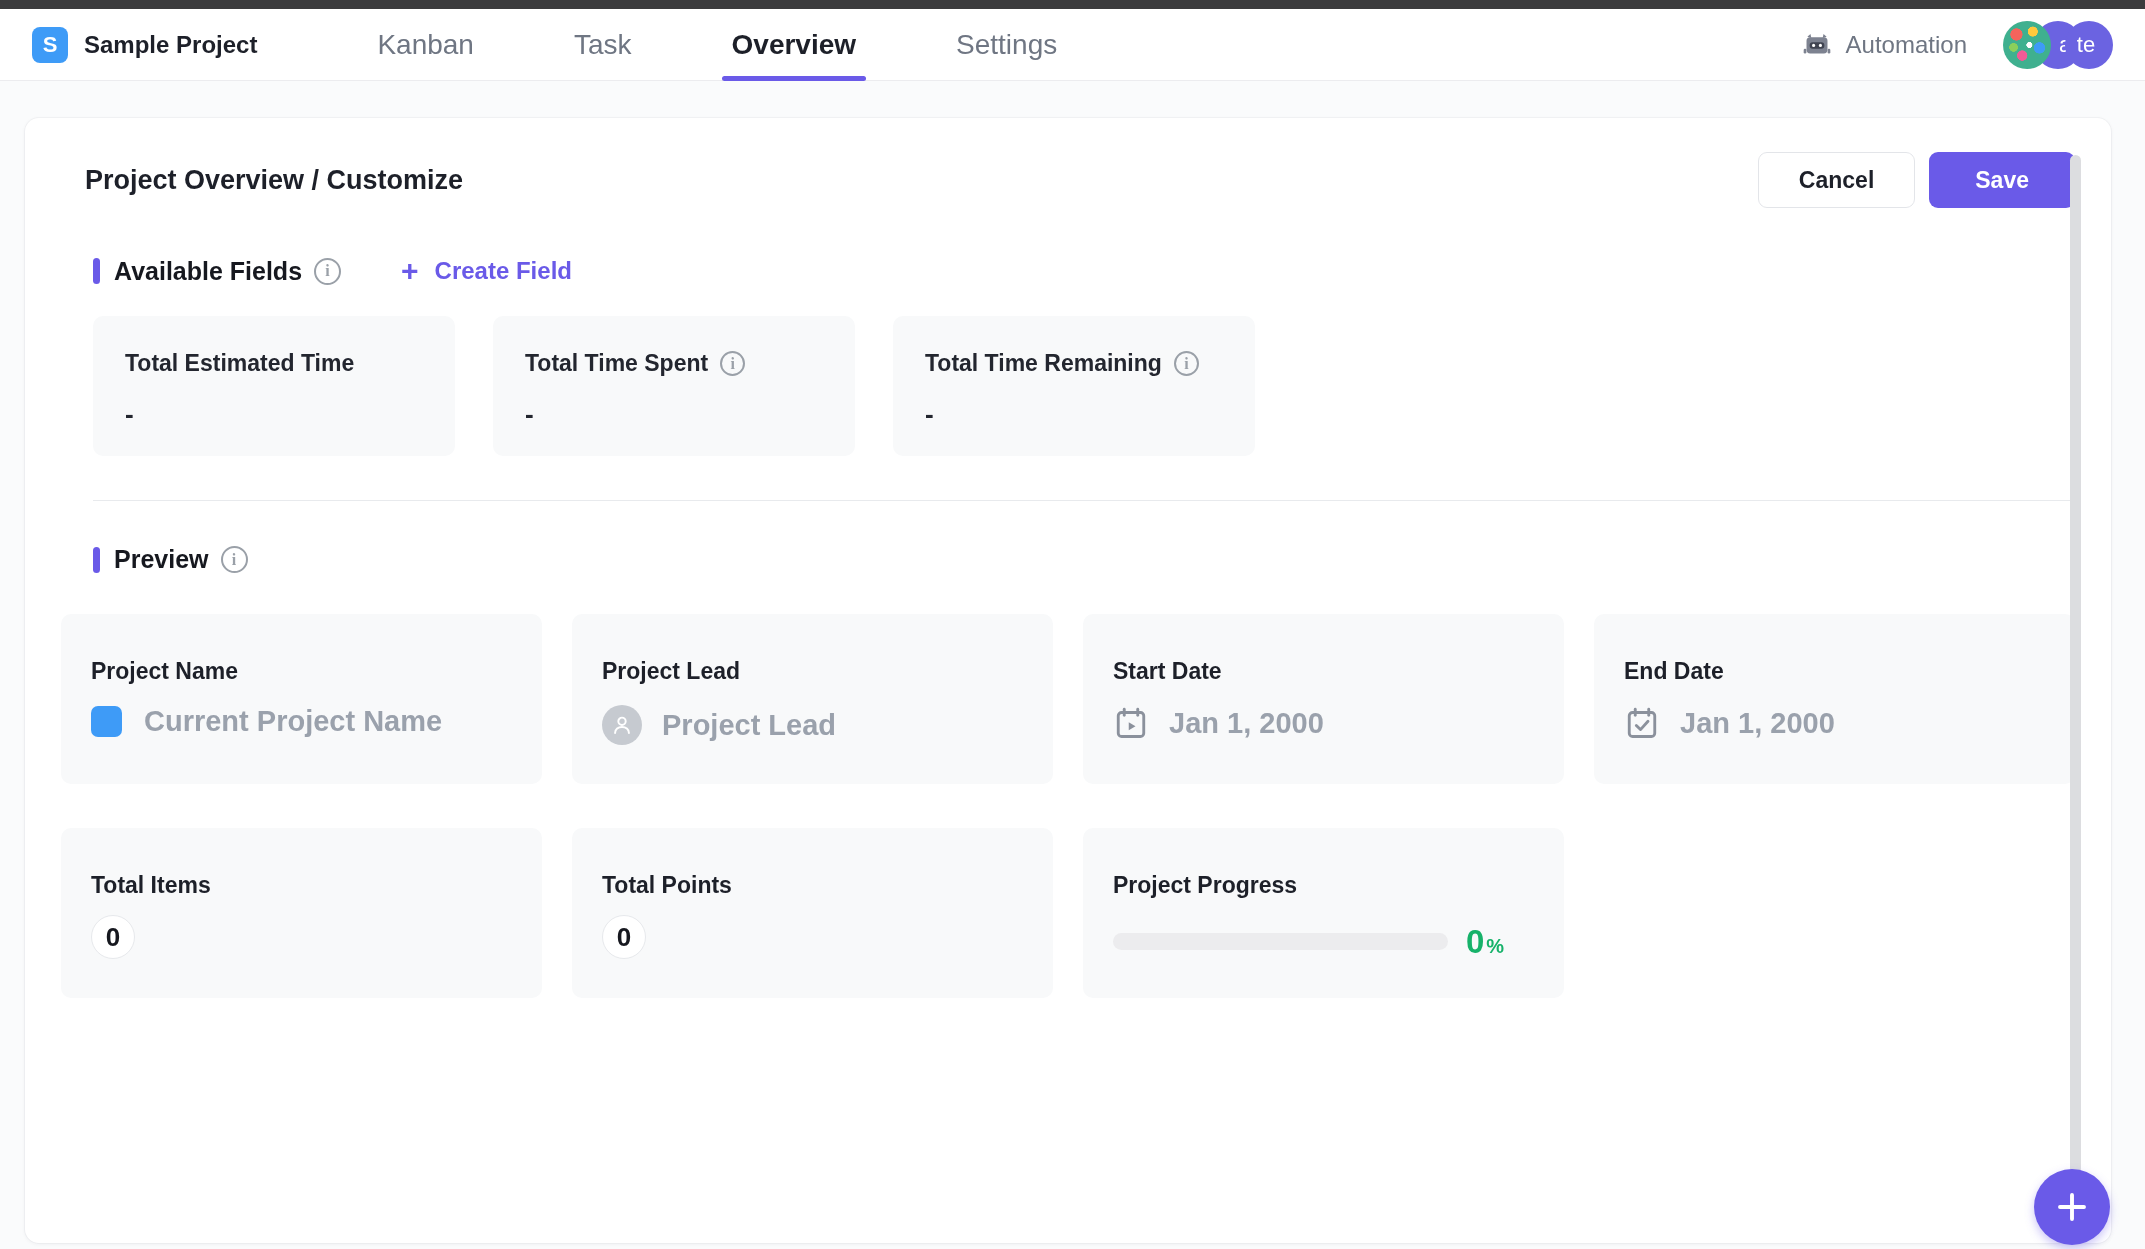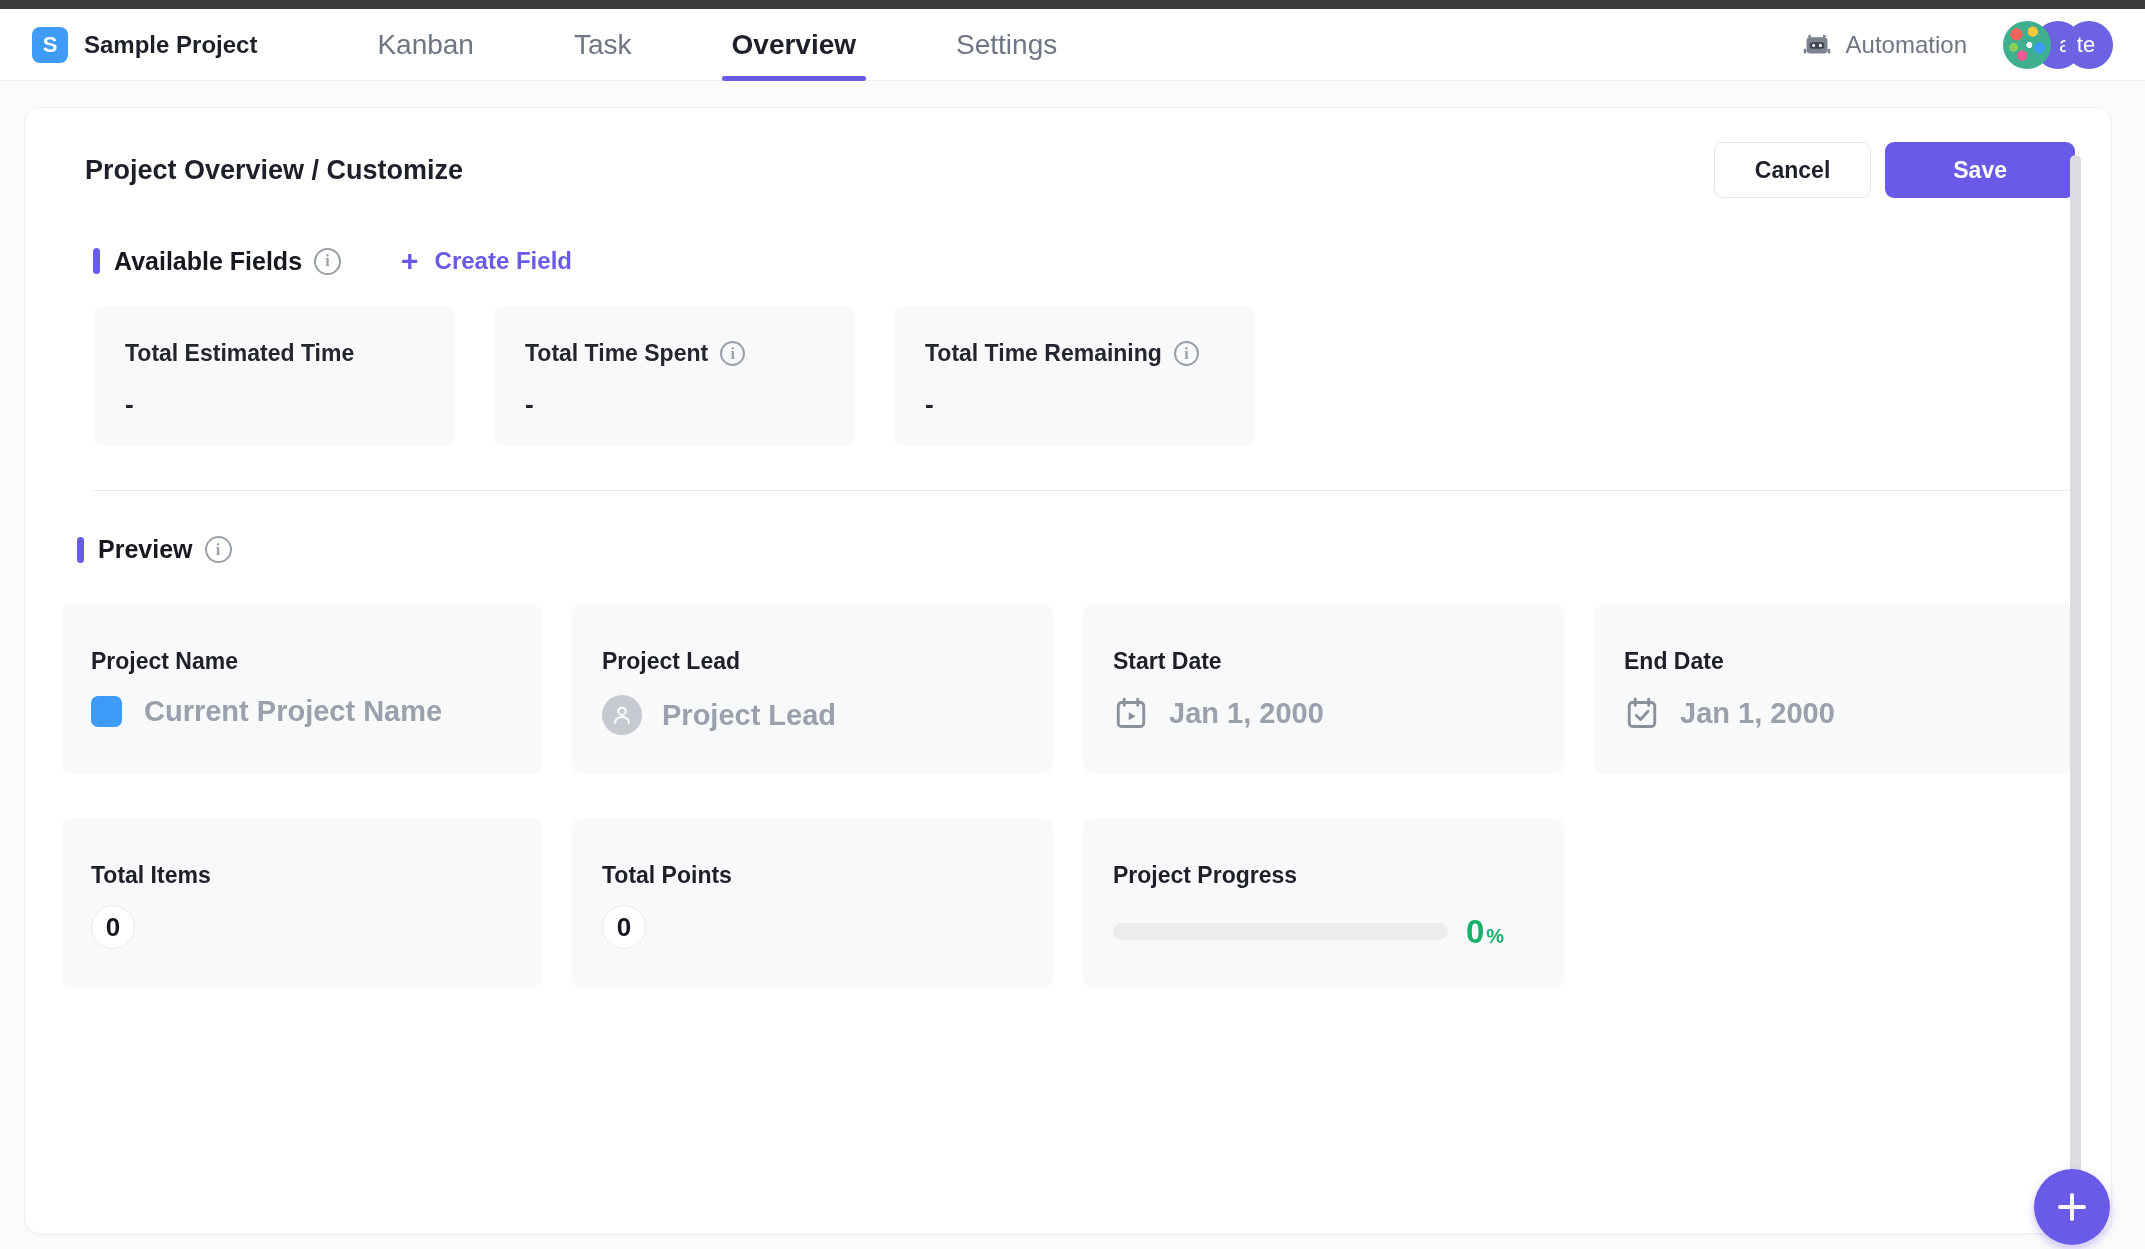--- a/index.html
+++ b/index.html
@@ -54,33 +54,33 @@
       radial-gradient(circle at 22% 55%, #8bd05a 0 9%, transparent 10%),
       radial-gradient(circle at 55% 50%, #ffffff 0 8%, transparent 9%),
       #3fb08f;
   }
   .avatar.letter { background:#6b63e1; }
   .avatar.a2 { margin-left:-17px; z-index:1; padding-left:14px; }
   .avatar.a3 { margin-left:-17px; z-index:2; padding-right:6px; }
 
   
   .main-card {
-    position:absolute; left:25px; top:108px; width:2086px; height:1125px;
+    position:absolute; left:25px; top:118px; width:2086px; height:1125px;
     background:#ffffff; border-radius:14px;
     box-shadow:0 1px 4px rgba(30,30,50,0.06), 0 0 0 1px rgba(30,30,50,0.03);
     padding:34px 36px 0 36px; overflow:hidden;
   }
   .card-header { display:flex; align-items:center; }
   .page-title { font-size:27px; font-weight:bold; color:#1d2029; margin-left:24px; }
   .header-actions { margin-left:auto; display:flex; gap:14px; }
   .btn { height:56px; border-radius:9px; font-size:23px; font-weight:bold; cursor:pointer;
          display:flex; align-items:center; justify-content:center; border:none; padding:9px 40px;
          font-family:inherit; }
   .btn.cancel { background:#fff; border:1px solid #e3e5e9; color:#1d2029; }
-  .btn.save { background:#6a5ae8; color:#fff; padding:0 68px; }
+  .btn.save { background:#6a5ae8; color:#fff; padding:0 46px; }
 
   
   .section-head { display:flex; align-items:center; margin-left:32px; }
   .accent-bar { width:7px; height:26px; border-radius:4px; background:#6a5ae8; margin-right:14px; }
   .section-title { font-size:25px; font-weight:bold; color:#16181f; }
   .info-icon {
     width:27px; height:27px; border-radius:50%; border:2px solid #9aa0a8;
     color:#9aa0a8; font-size:16px; font-weight:bold; font-family:"Liberation Serif",serif;
     display:inline-flex; align-items:center; justify-content:center; margin-left:12px;
     cursor:pointer; flex:none;
@@ -96,21 +96,21 @@
   .field-card {
     width:362px; height:140px; background:#f8f9fa; border-radius:10px;
     padding:26px 24px 0 32px; cursor:grab;
   }
   .field-label { display:flex; align-items:center; font-size:23px; font-weight:bold; color:#23262f; margin-top:8px; }
   .field-label .info-icon { width:25px; height:25px; }
   .field-value { font-size:26px; font-weight:bold; color:#23262f; margin-top:22px; }
 
   .divider { height:1px; background:#e8eaed; margin:44px 0 0 32px; }
 
-  .preview-head { margin-top:44px;margin-left:16px; }
+  .preview-head { margin-top:44px; }
 
   
   .preview-grid {
     display:grid; grid-template-columns:repeat(4, 1fr); gap:44px 30px; margin-top:40px;
   }
   .p-card { background:#f8f9fa; border-radius:10px; height:170px; padding:44px 30px 0 30px; }
   .p-label { font-size:23px; font-weight:bold; color:#1d2029; }
   .p-row { display:flex; align-items:center; margin-top:20px; }
   .swatch { width:31px; height:31px; border-radius:7px; background:#3e9bf7; margin-right:22px; flex:none; }
   .ph-text { font-size:29px; font-weight:bold; color:#9aa1ac; }

